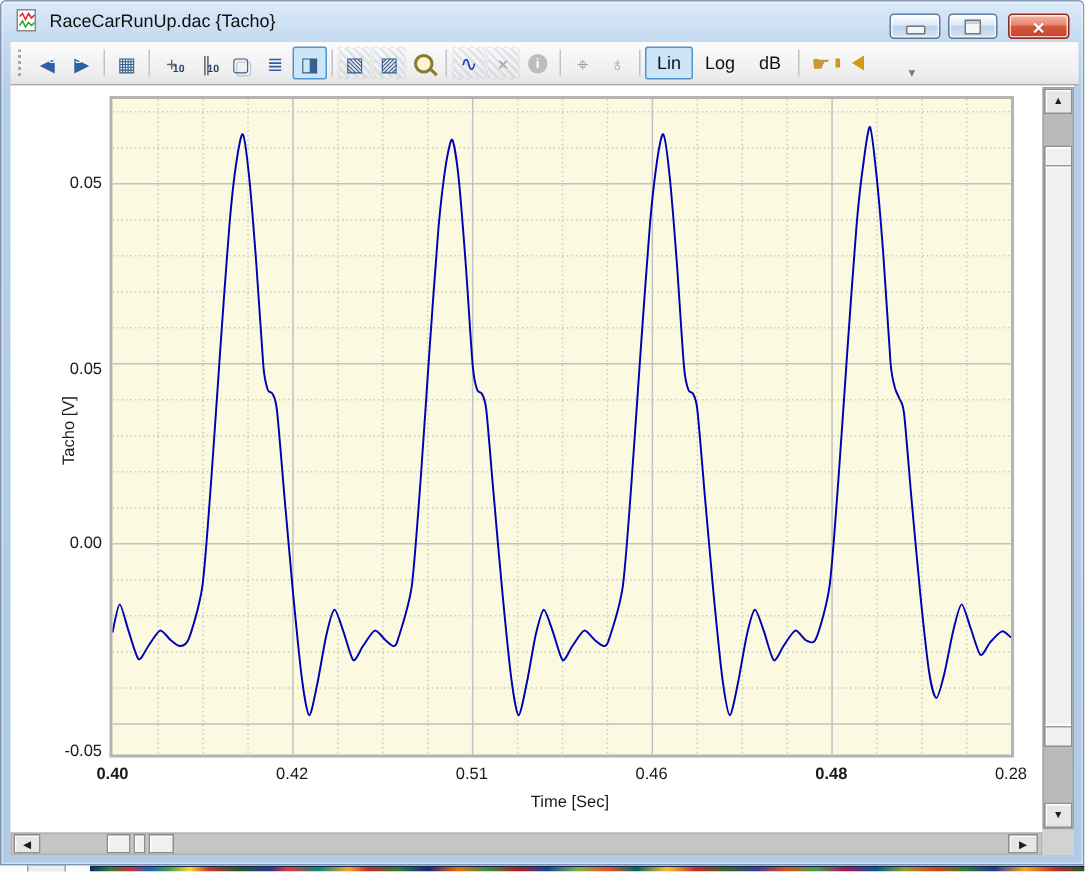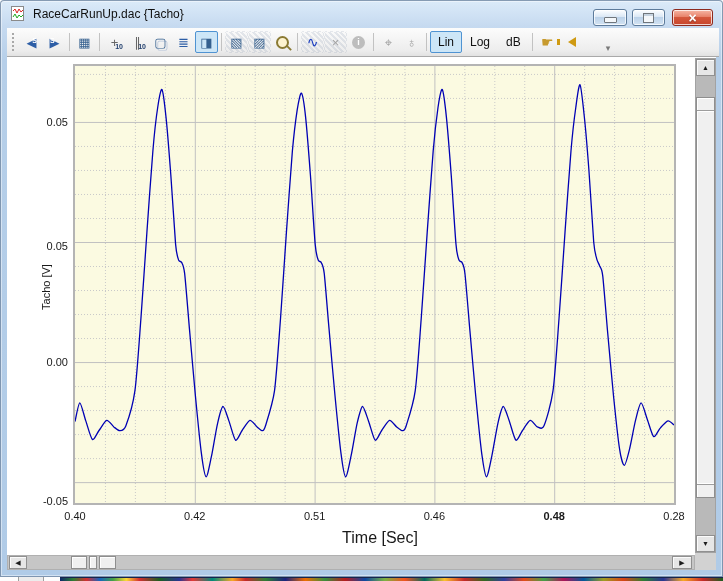--- a/index.html
+++ b/index.html
@@ -78,21 +78,21 @@
   .client{position:absolute;left:7px;top:57px;width:709px;height:513px;background:#fff;}
 
   
   #plot{position:absolute;left:73px;top:64px;width:599px;height:437px;
     border:2px solid #b4b4b4;background:#fbfae1;}
   #plot svg{display:block;}
   .ytick{position:absolute;left:18px;width:50px;text-align:right;font-size:11px;color:#1a1a1a;height:13px;line-height:13px;}
   .xtick{position:absolute;width:40px;text-align:center;font-size:11px;color:#1a1a1a;top:510px;height:13px;line-height:13px;}
   .ylab{position:absolute;left:46px;top:287px;transform:translate(-50%,-50%) rotate(-90deg);
     font-size:11px;color:#1a1a1a;white-space:nowrap;}
-  .xlab{position:absolute;left:380px;top:529px;transform:translateX(-50%);font-size:16px;color:#1a1a1a;}
+  .xlab{position:absolute;left:380px;top:529px;transform:translateX(-50%);font-size:11px;color:#1a1a1a;}
 
   
   .sbtn{position:absolute;background:#e6e6e6;border:1px solid #909090;box-sizing:border-box;
     display:flex;align-items:center;justify-content:center;font-size:7px;color:#1c1c1c;
     box-shadow:inset 1px 1px 0 #fbfbfb;}
   .vscroll{position:absolute;left:695px;top:58px;width:21px;height:495px;background:#b9b9b9;
     border:1px solid #a2a2a2;box-sizing:border-box;}
   .vscroll .up{left:0;top:0;width:19px;height:17px;}
   .vscroll .down{left:0;bottom:0;width:19px;height:17px;}
   .vthumb{position:absolute;left:0;top:38px;width:19px;height:401px;background:#f0f0f0;
@@ -248,21 +248,21 @@
           <line x1="359.90000000000003" y1="0" x2="359.90000000000003" y2="437" stroke="#c1c1c1" stroke-width="1"></line>
           <line x1="479.6999999999999" y1="0" x2="479.6999999999999" y2="437" stroke="#c1c1c1" stroke-width="1"></line>
           <line x1="0" y1="56.445604395604406" x2="599" y2="56.445604395604406" stroke="#c1c1c1" stroke-width="1"></line>
           <line x1="0" y1="176.50054945054944" x2="599" y2="176.50054945054944" stroke="#c1c1c1" stroke-width="1"></line>
           <line x1="0" y1="296.5554945054945" x2="599" y2="296.5554945054945" stroke="#c1c1c1" stroke-width="1"></line>
           <line x1="0" y1="416.6104395604396" x2="599" y2="416.6104395604396" stroke="#c1c1c1" stroke-width="1"></line>
           <path d="M0.0,355.6C0.6,353.3 3.4,337.0 4.8,336.9C6.1,336.8 9.2,350.3 10.8,354.9C12.4,359.4 15.7,372.2 17.4,373.4C19.0,374.6 22.2,366.9 24.0,364.5C25.8,362.1 29.9,354.9 31.7,354.4C33.6,354.0 37.3,359.6 38.9,360.9C40.6,362.2 43.4,364.9 44.9,364.7C46.4,364.6 49.0,364.7 50.9,359.7C52.8,354.7 58.0,338.2 59.9,324.9C61.8,311.5 64.4,272.6 65.9,252.8C67.4,233.0 70.4,187.4 71.9,166.4C73.4,145.4 76.5,100.4 77.9,84.8C79.2,69.2 81.5,49.2 82.7,41.5C83.8,33.9 85.8,22.3 86.9,23.5C87.9,24.7 89.9,40.5 91.0,51.1C92.2,61.8 94.6,92.9 95.8,108.8C97.0,124.7 99.7,167.7 100.6,178.4C101.6,189.1 102.9,191.8 103.6,194.0C104.4,196.3 105.9,194.8 106.6,196.4C107.4,198.1 108.6,199.0 109.6,207.2C110.6,215.5 113.1,247.1 114.4,262.4C115.8,277.7 118.9,314.1 120.4,329.7C121.9,345.3 125.0,377.2 126.4,387.3C127.7,397.4 129.9,410.5 131.2,410.8C132.5,411.1 135.1,396.4 136.6,389.7C138.0,383.0 141.1,363.4 142.6,357.3C144.0,351.1 146.5,340.8 148.0,340.5C149.4,340.2 152.4,350.7 153.9,354.9C155.5,359.1 158.9,372.9 160.5,374.1C162.2,375.3 165.3,366.9 167.1,364.5C168.9,362.0 173.0,354.9 174.9,354.4C176.8,354.0 180.5,359.6 182.1,360.9C183.7,362.2 186.4,364.9 187.5,364.7C188.5,364.6 189.0,364.7 190.5,359.7C192.0,354.7 197.6,338.2 199.5,324.9C201.3,311.5 204.0,272.6 205.5,252.8C207.0,233.0 209.9,187.4 211.4,166.4C212.9,145.4 216.1,100.1 217.4,84.8C218.8,69.5 221.1,51.1 222.2,43.9C223.4,36.7 225.4,26.2 226.4,27.1C227.5,28.0 229.5,40.9 230.6,51.1C231.7,61.3 234.2,92.9 235.4,108.8C236.6,124.7 239.2,167.7 240.2,178.4C241.2,189.1 242.4,191.8 243.2,194.0C243.9,196.3 245.4,194.8 246.2,196.4C246.9,198.1 248.2,199.0 249.2,207.2C250.2,215.5 252.6,247.1 254.0,262.4C255.3,277.7 258.5,314.1 260.0,329.7C261.5,345.3 264.6,377.2 266.0,387.3C267.3,397.4 269.5,410.5 270.7,410.8C272.0,411.1 274.7,396.4 276.1,389.7C277.6,383.0 280.7,363.4 282.1,357.3C283.6,351.1 286.1,340.8 287.5,340.5C288.9,340.2 291.9,350.7 293.5,354.9C295.1,359.1 298.5,372.9 300.1,374.1C301.7,375.3 304.9,366.9 306.7,364.5C308.5,362.0 312.6,354.9 314.5,354.4C316.3,354.0 320.0,359.6 321.7,360.9C323.3,362.2 326.5,364.9 327.7,364.7C328.9,364.6 329.7,364.7 331.2,359.7C332.8,354.7 338.4,338.2 340.2,324.9C342.1,311.5 344.7,272.6 346.2,252.8C347.7,233.0 350.7,187.4 352.2,166.4C353.7,145.4 356.9,100.4 358.2,84.8C359.5,69.2 361.9,49.2 363.0,41.5C364.1,33.9 366.1,22.3 367.2,23.5C368.2,24.7 370.3,40.5 371.4,51.1C372.5,61.8 375.0,92.9 376.2,108.8C377.4,124.7 380.0,167.7 381.0,178.4C381.9,189.1 383.2,191.8 384.0,194.0C384.7,196.3 386.2,194.8 387.0,196.4C387.7,198.1 389.0,199.0 389.9,207.2C390.9,215.5 393.4,247.1 394.7,262.4C396.1,277.7 399.2,314.1 400.7,329.7C402.2,345.3 405.4,377.2 406.7,387.3C408.1,397.4 410.2,410.5 411.5,410.8C412.8,411.1 415.5,396.4 416.9,389.7C418.3,383.0 421.5,363.4 422.9,357.3C424.3,351.1 426.9,340.8 428.3,340.5C429.7,340.2 432.7,350.7 434.3,354.9C435.8,359.1 439.2,372.9 440.9,374.1C442.5,375.3 445.7,366.9 447.5,364.5C449.2,362.0 453.4,354.9 455.2,354.4C457.1,354.0 460.7,360.2 462.4,360.9C464.2,361.5 467.1,364.2 469.0,359.7C471.0,355.2 476.1,338.2 478.0,324.9C479.9,311.5 482.5,272.6 484.0,252.8C485.5,233.0 488.5,187.4 490.0,166.4C491.5,145.4 494.6,100.4 496.0,84.8C497.3,69.2 499.6,49.8 500.8,41.5C501.9,33.3 503.9,17.8 505.0,18.7C506.0,19.6 508.0,38.1 509.1,48.7C510.3,59.4 512.7,88.1 513.9,104.0C515.1,119.9 517.8,164.9 518.7,176.0C519.7,187.1 521.0,189.8 521.7,192.8C522.5,195.8 524.0,197.9 524.7,200.0C525.5,202.1 526.7,201.5 527.7,209.6C528.7,217.7 531.2,249.8 532.5,264.8C533.9,279.8 537.0,315.0 538.5,329.7C540.0,344.4 543.1,373.8 544.5,382.5C545.8,391.2 548.0,399.3 549.3,399.3C550.6,399.3 553.3,388.2 554.7,382.5C556.1,376.8 559.2,359.4 560.7,353.7C562.1,348.0 564.6,337.0 566.1,336.9C567.5,336.7 570.5,348.3 572.0,352.5C573.6,356.7 577.0,369.3 578.6,370.5C580.3,371.7 583.4,364.0 585.2,362.1C587.0,360.1 591.3,355.3 593.0,354.9C594.7,354.5 598.3,358.5 599.0,359.0" fill="none" stroke="#0000b4" stroke-width="1.3" stroke-linejoin="round"></path>
         </svg>
     </div>
     <div id="plot-labels">
-        <div class="xtick" style="left: 55px;">0.40</div>
+        <div class="xtick" style="left: 55px; font-weight: bold;">0.40</div>
         <div class="xtick" style="left: 174.8px;">0.42</div>
         <div class="xtick" style="left: 294.6px;">0.51</div>
         <div class="xtick" style="left: 414.4px;">0.46</div>
         <div class="xtick" style="left: 534.2px; font-weight: bold;">0.48</div>
         <div class="xtick" style="left: 654px;">0.28</div>
         <div class="ytick" style="top: 115.946px;">0.05</div>
         <div class="ytick" style="top: 240px;">0.05</div>
         <div class="ytick" style="top: 356.055px;">0.00</div>
         <div class="ytick" style="top: 495px;">-0.05</div>
       </div>

